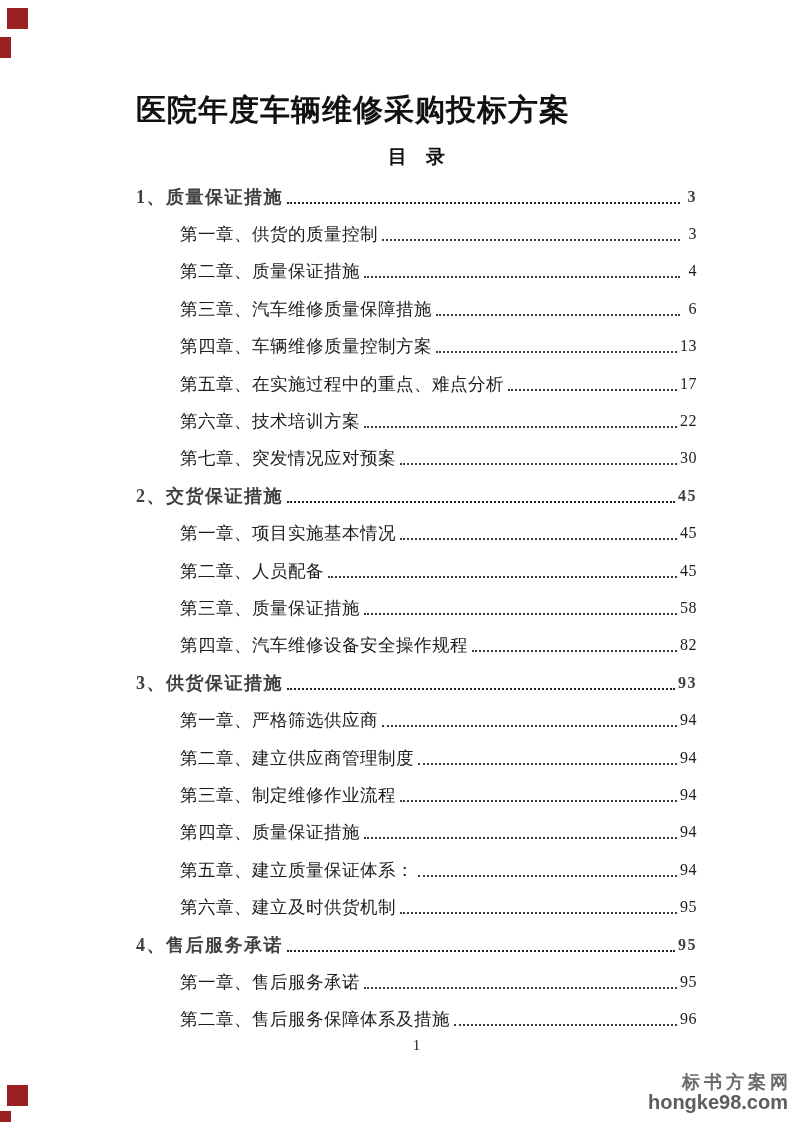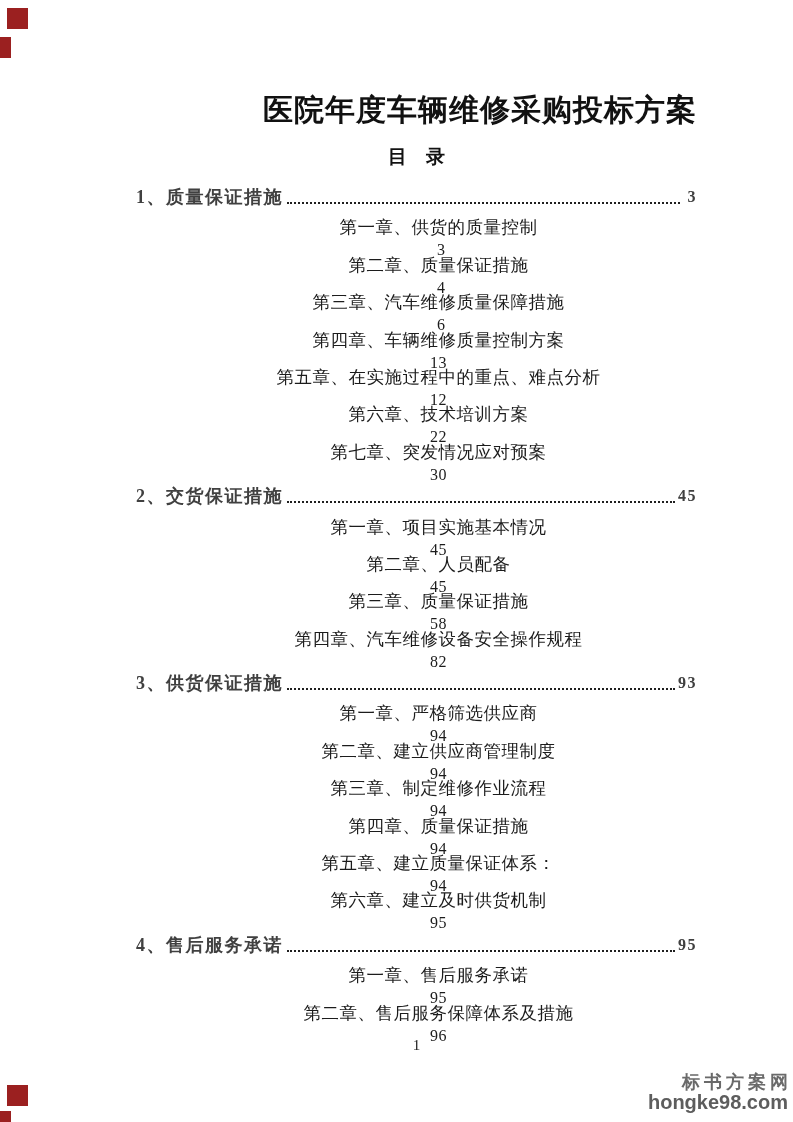--- a/index.html
+++ b/index.html
@@ -17,21 +17,21 @@
   .corner-mark.bl-main { left: 7px;  top: 1085px; width: 21px; height: 21px; }
   .corner-mark.bl-sub  { left: 0;    top: 1111px; width: 11px; height: 11px; }
 
   .doc {
     position: absolute;
     left: 136px; top: 0;
     width: 561px;
   }
   .doc-title {
     margin-top: 92px;
-    text-align: right;
+    text-align: left;
     font-size: 30px;
     line-height: 36px;
     font-weight: bold;
     letter-spacing: 1px;
     color: #111;
     white-space: nowrap;
   }
   .toc-heading {
     margin-top: 16px;
     text-align: center;
@@ -61,21 +61,21 @@
     text-align: right;
   }
   .toc-row.level-1 {
     font-weight: bold;
     font-size: 18px;
     letter-spacing: 1.5px;
     color: #404040;
   }
   .toc-row.level-1 .leader { border-bottom: 2.5px dotted #1f1f1f; }
   .toc-row.level-1 .pagenum { font-weight: bold; }
-  .toc-row.level-2 { padding-left: 44px; flex-direction: column; }
+  .toc-row.level-2 { padding-left: 44px; }
 
   .page-number {
     margin-top: -2px;
     text-align: center;
     font-size: 15px;
     line-height: 18px;
     color: #222;
   }
 
   .watermark {
@@ -131,21 +131,21 @@
     <span class="pagenum">6</span>
   </div>
       <div class="toc-row level-2">
     <span class="label">第四章、车辆维修质量控制方案</span>
     <span class="leader"></span>
     <span class="pagenum">13</span>
   </div>
       <div class="toc-row level-2">
     <span class="label">第五章、在实施过程中的重点、难点分析</span>
     <span class="leader"></span>
-    <span class="pagenum">12</span>
+    <span class="pagenum">17</span>
   </div>
       <div class="toc-row level-2">
     <span class="label">第六章、技术培训方案</span>
     <span class="leader"></span>
     <span class="pagenum">22</span>
   </div>
       <div class="toc-row level-2">
     <span class="label">第七章、突发情况应对预案</span>
     <span class="leader"></span>
     <span class="pagenum">30</span>

